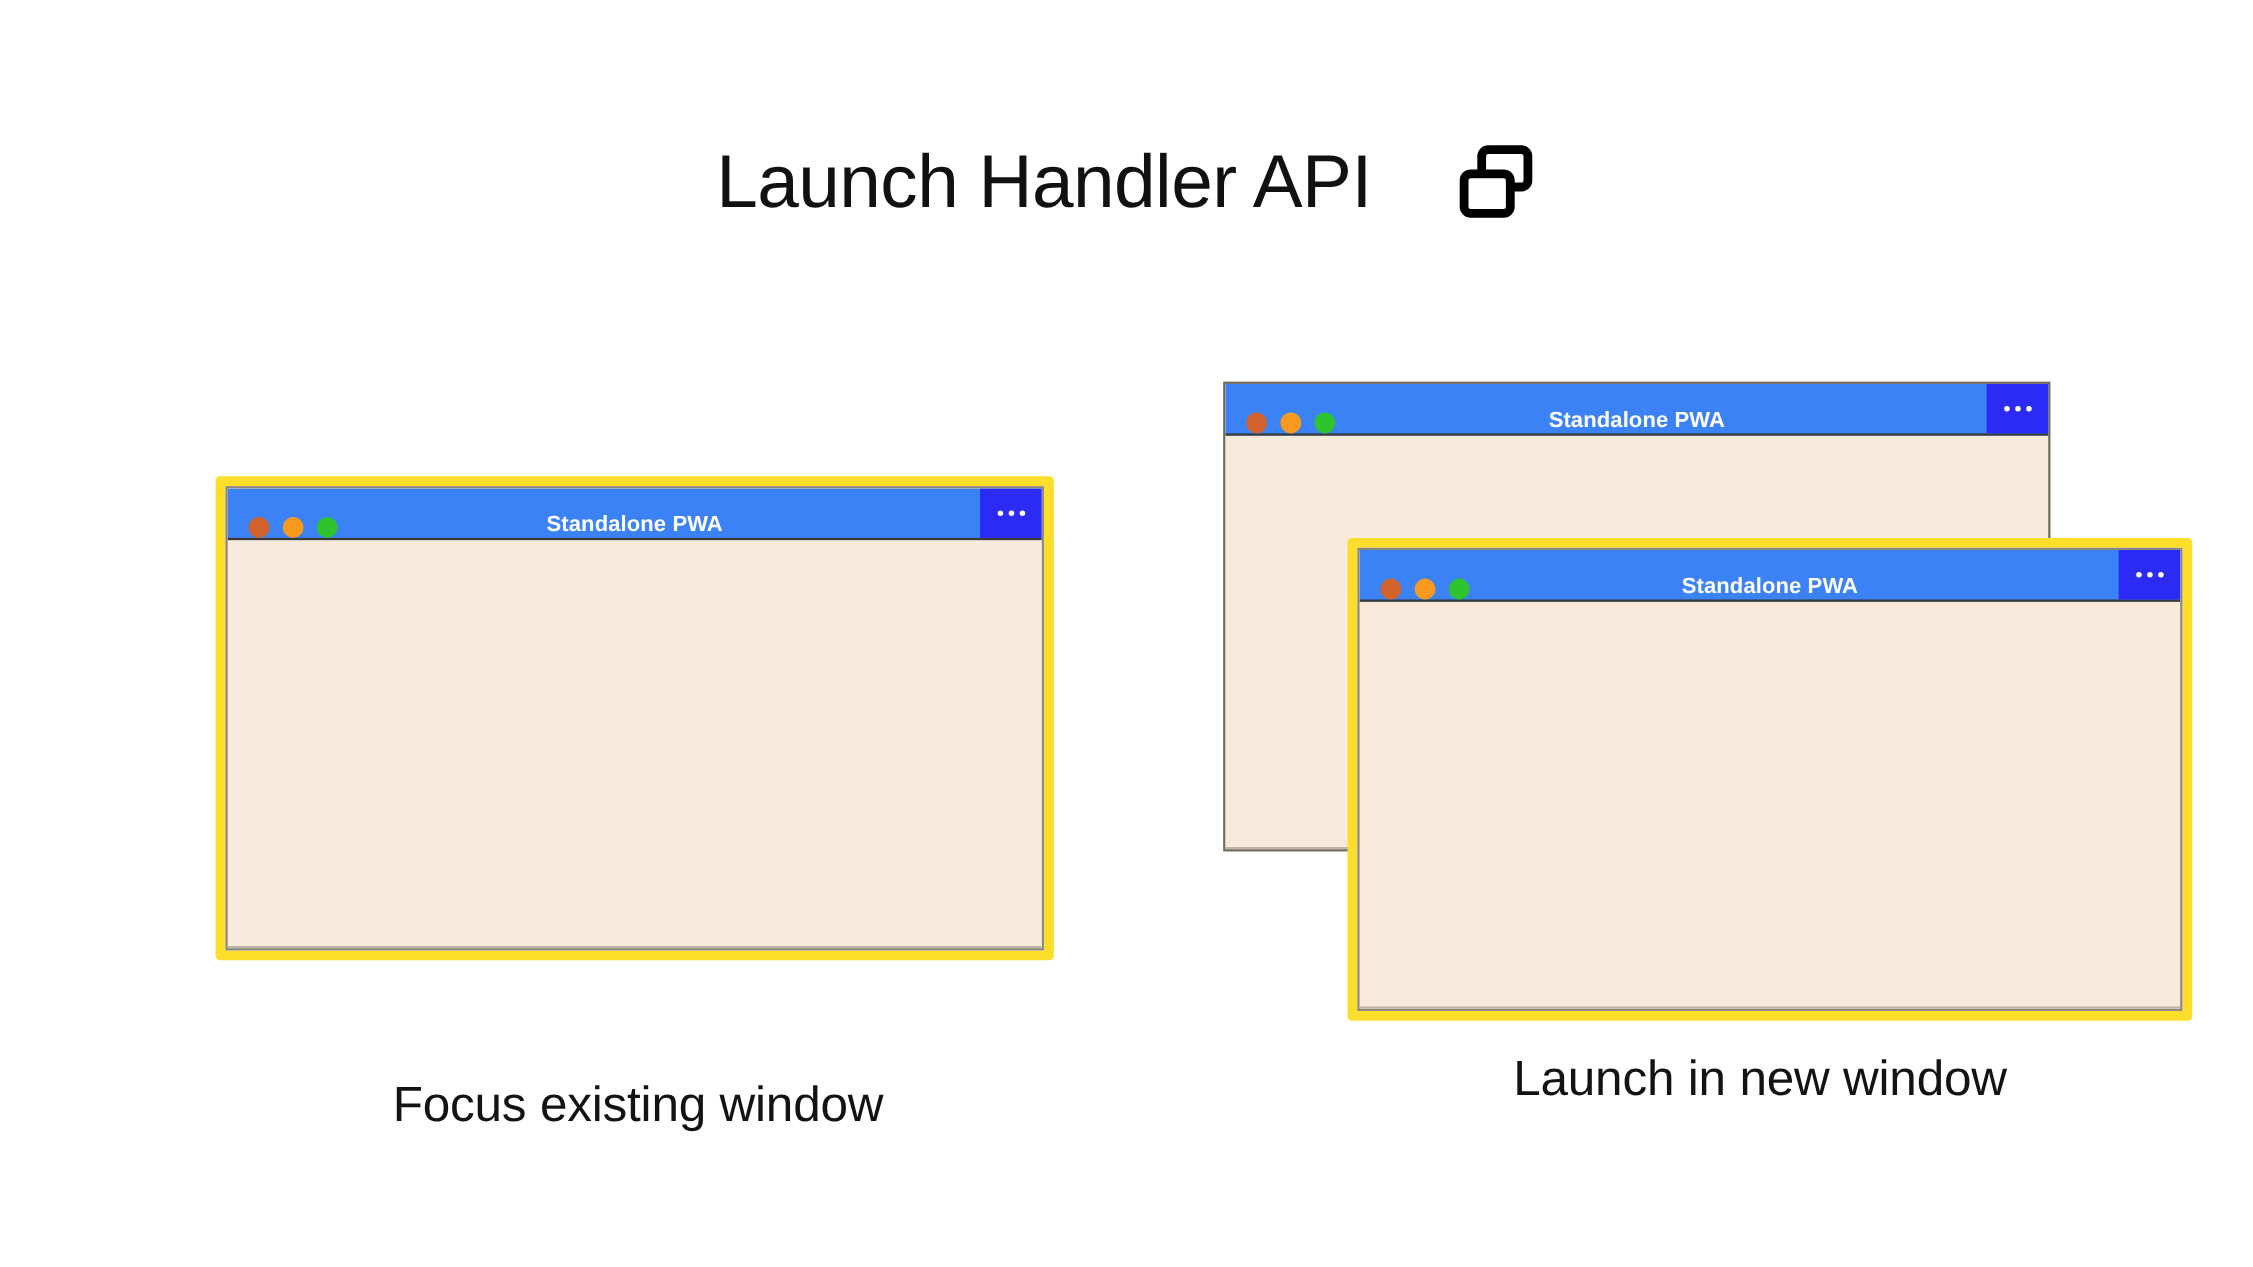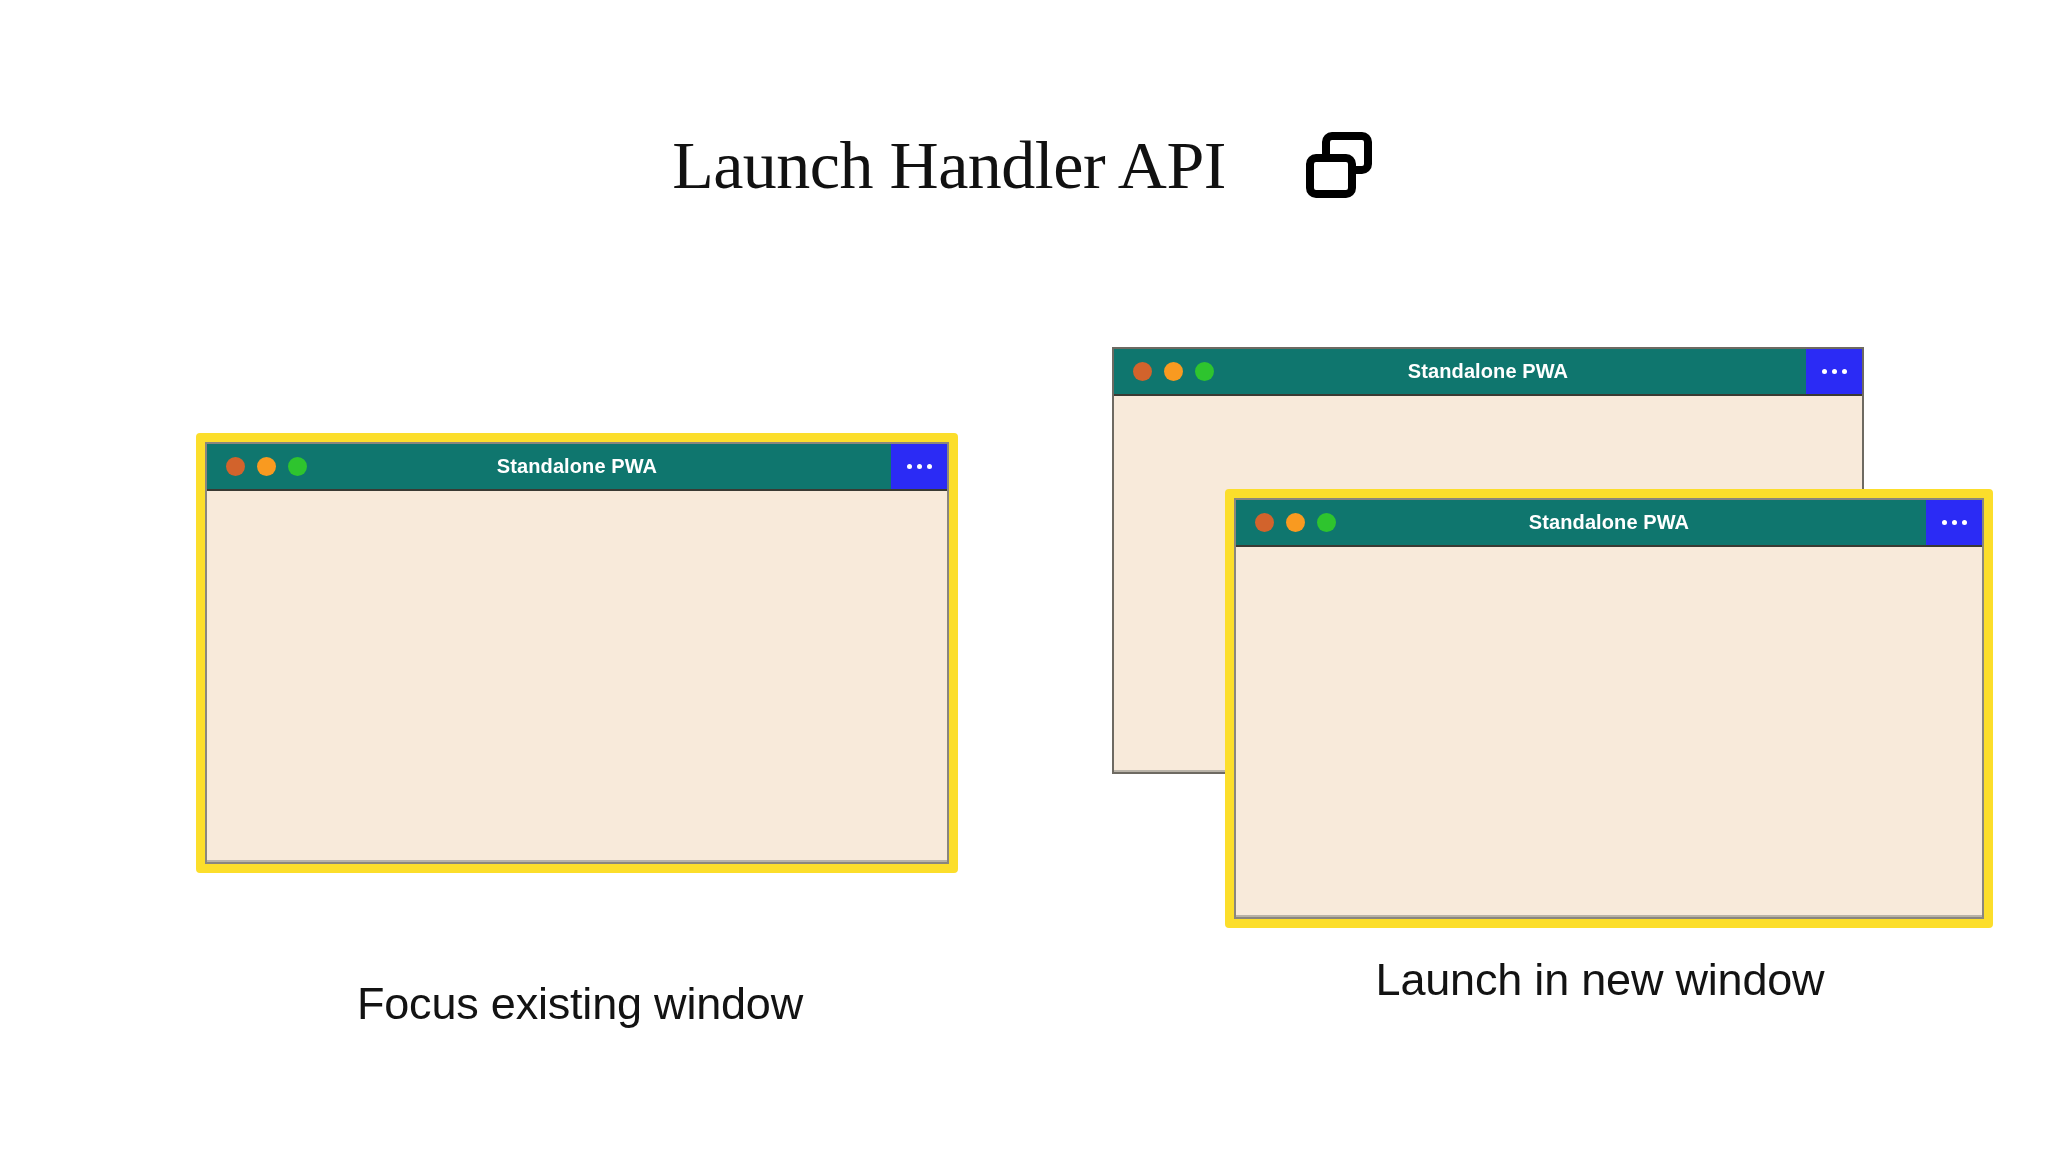--- a/index.html
+++ b/index.html
@@ -18,21 +18,20 @@
   
   .title-row {
     position: absolute;
     left: 0;
     top: 128px;
     width: 2048px;
     display: flex;
     align-items: center;
     justify-content: center;
     gap: 76px;
-    font-family: Liberation Serif, serif;
   }
   .page-title {
     font-size: 68px;
     font-weight: 400;
     color: #111111;
     letter-spacing: -0.5px;
     white-space: nowrap;
     line-height: 1;
   }
   .multiwindow-icon {
@@ -64,23 +63,23 @@
     overflow: hidden;
   }
   .win-focused > .win-inner {
     border: 2px solid #8A867E;
   }
 
   .titlebar {
     position: relative;
     flex: 0 0 auto;
     height: 47px;
-    background: #0f766e;
-    display: flex;
-    align-items: center;
+    background: #3b82f6;
+    display: flex;
+    align-items: flex-end;
     box-sizing: border-box;
     border-bottom: 2px solid #3A3A33;
   }
   .dots {
     display: flex;
     align-items: center;
     gap: 12px;
     padding-left: 19px;
     flex: 0 0 auto;
   }

